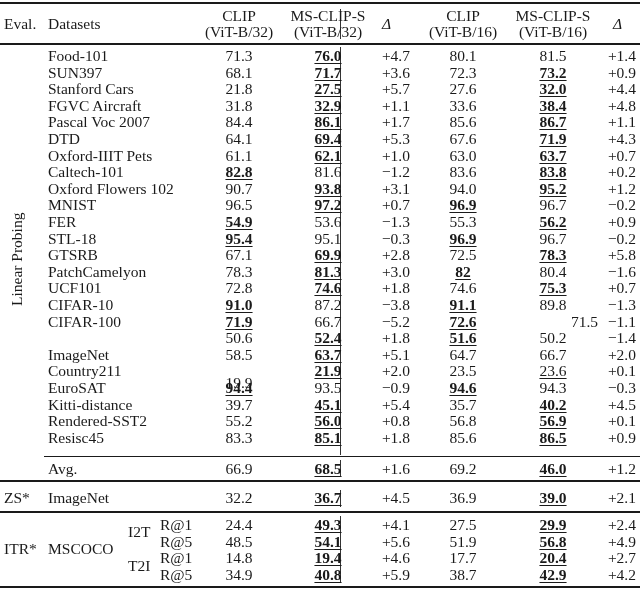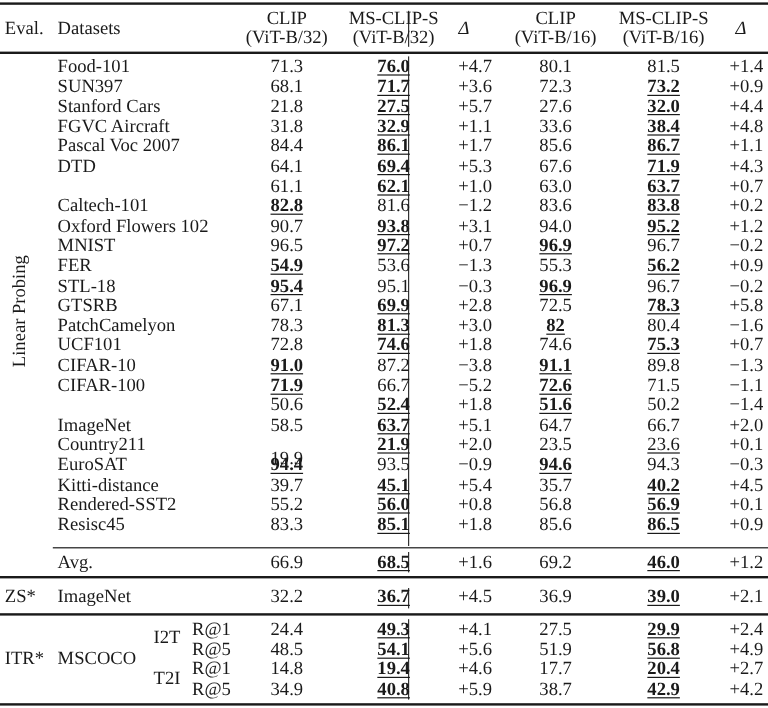--- a/index.html
+++ b/index.html
@@ -112,20 +112,21 @@
     <div class="row" style="top: 131px;">
       <div class="t" style="left: 48px; top: 0px;">DTD</div>
       <div class="t c " style="left: 196px; width: 86px; top: 0px;">64.1</div>
       <div class="t c bu" style="left: 283px; width: 90px; top: 0px;">69.4</div>
       <div class="t r " style="left: 370px; width: 40px; top: 0px;">+5.3</div>
       <div class="t c " style="left: 420px; width: 86px; top: 0px;">67.6</div>
       <div class="t c bu" style="left: 508px; width: 90px; top: 0px;">71.9</div>
       <div class="t r " style="left: 595px; width: 41px; top: 0px;">+4.3</div>
     </div>
     <div class="row" style="top: 147.6px;">
+      <div class="t" style="left: 48px; top: 0px;">Oxford-IIIT Pets</div>
       <div class="t c " style="left: 196px; width: 86px; top: 0px;">61.1</div>
       <div class="t c bu" style="left: 283px; width: 90px; top: 0px;">62.1</div>
       <div class="t r " style="left: 370px; width: 40px; top: 0px;">+1.0</div>
       <div class="t c " style="left: 420px; width: 86px; top: 0px;">63.0</div>
       <div class="t c bu" style="left: 508px; width: 90px; top: 0px;">63.7</div>
       <div class="t r " style="left: 595px; width: 41px; top: 0px;">+0.7</div>
     </div>
     <div class="row" style="top: 164.2px;">
       <div class="t" style="left: 48px; top: 0px;">Caltech-101</div>
       <div class="t c bu" style="left: 196px; width: 86px; top: 0px;">82.8</div>
@@ -206,21 +207,21 @@
       <div class="t c bu" style="left: 420px; width: 86px; top: 0px;">91.1</div>
       <div class="t c " style="left: 508px; width: 90px; top: 0px;">89.8</div>
       <div class="t r " style="left: 595px; width: 41px; top: 0px;">−1.3</div>
     </div>
     <div class="row" style="top: 313.6px;">
       <div class="t" style="left: 48px; top: 0px;">CIFAR-100</div>
       <div class="t c bu" style="left: 196px; width: 86px; top: 0px;">71.9</div>
       <div class="t c " style="left: 283px; width: 90px; top: 0px;">66.7</div>
       <div class="t r " style="left: 370px; width: 40px; top: 0px;">−5.2</div>
       <div class="t c bu" style="left: 420px; width: 86px; top: 0px;">72.6</div>
-      <div class="t c " style="left: 508px; width: 90px; top: 0px;">71.5</div>
+      <div class="t c " style="left: 508px; width: 90px; top: 0px; text-align: right;">71.5</div>
       <div class="t r " style="left: 595px; width: 41px; top: 0px;">−1.1</div>
     </div>
     <div class="row" style="top: 330.2px;">
       <div class="t c " style="left: 196px; width: 86px; top: 0px;">50.6</div>
       <div class="t c bu" style="left: 283px; width: 90px; top: 0px;">52.4</div>
       <div class="t r " style="left: 370px; width: 40px; top: 0px;">+1.8</div>
       <div class="t c bu" style="left: 420px; width: 86px; top: 0px;">51.6</div>
       <div class="t c " style="left: 508px; width: 90px; top: 0px;">50.2</div>
       <div class="t r " style="left: 595px; width: 41px; top: 0px;">−1.4</div>
     </div>

